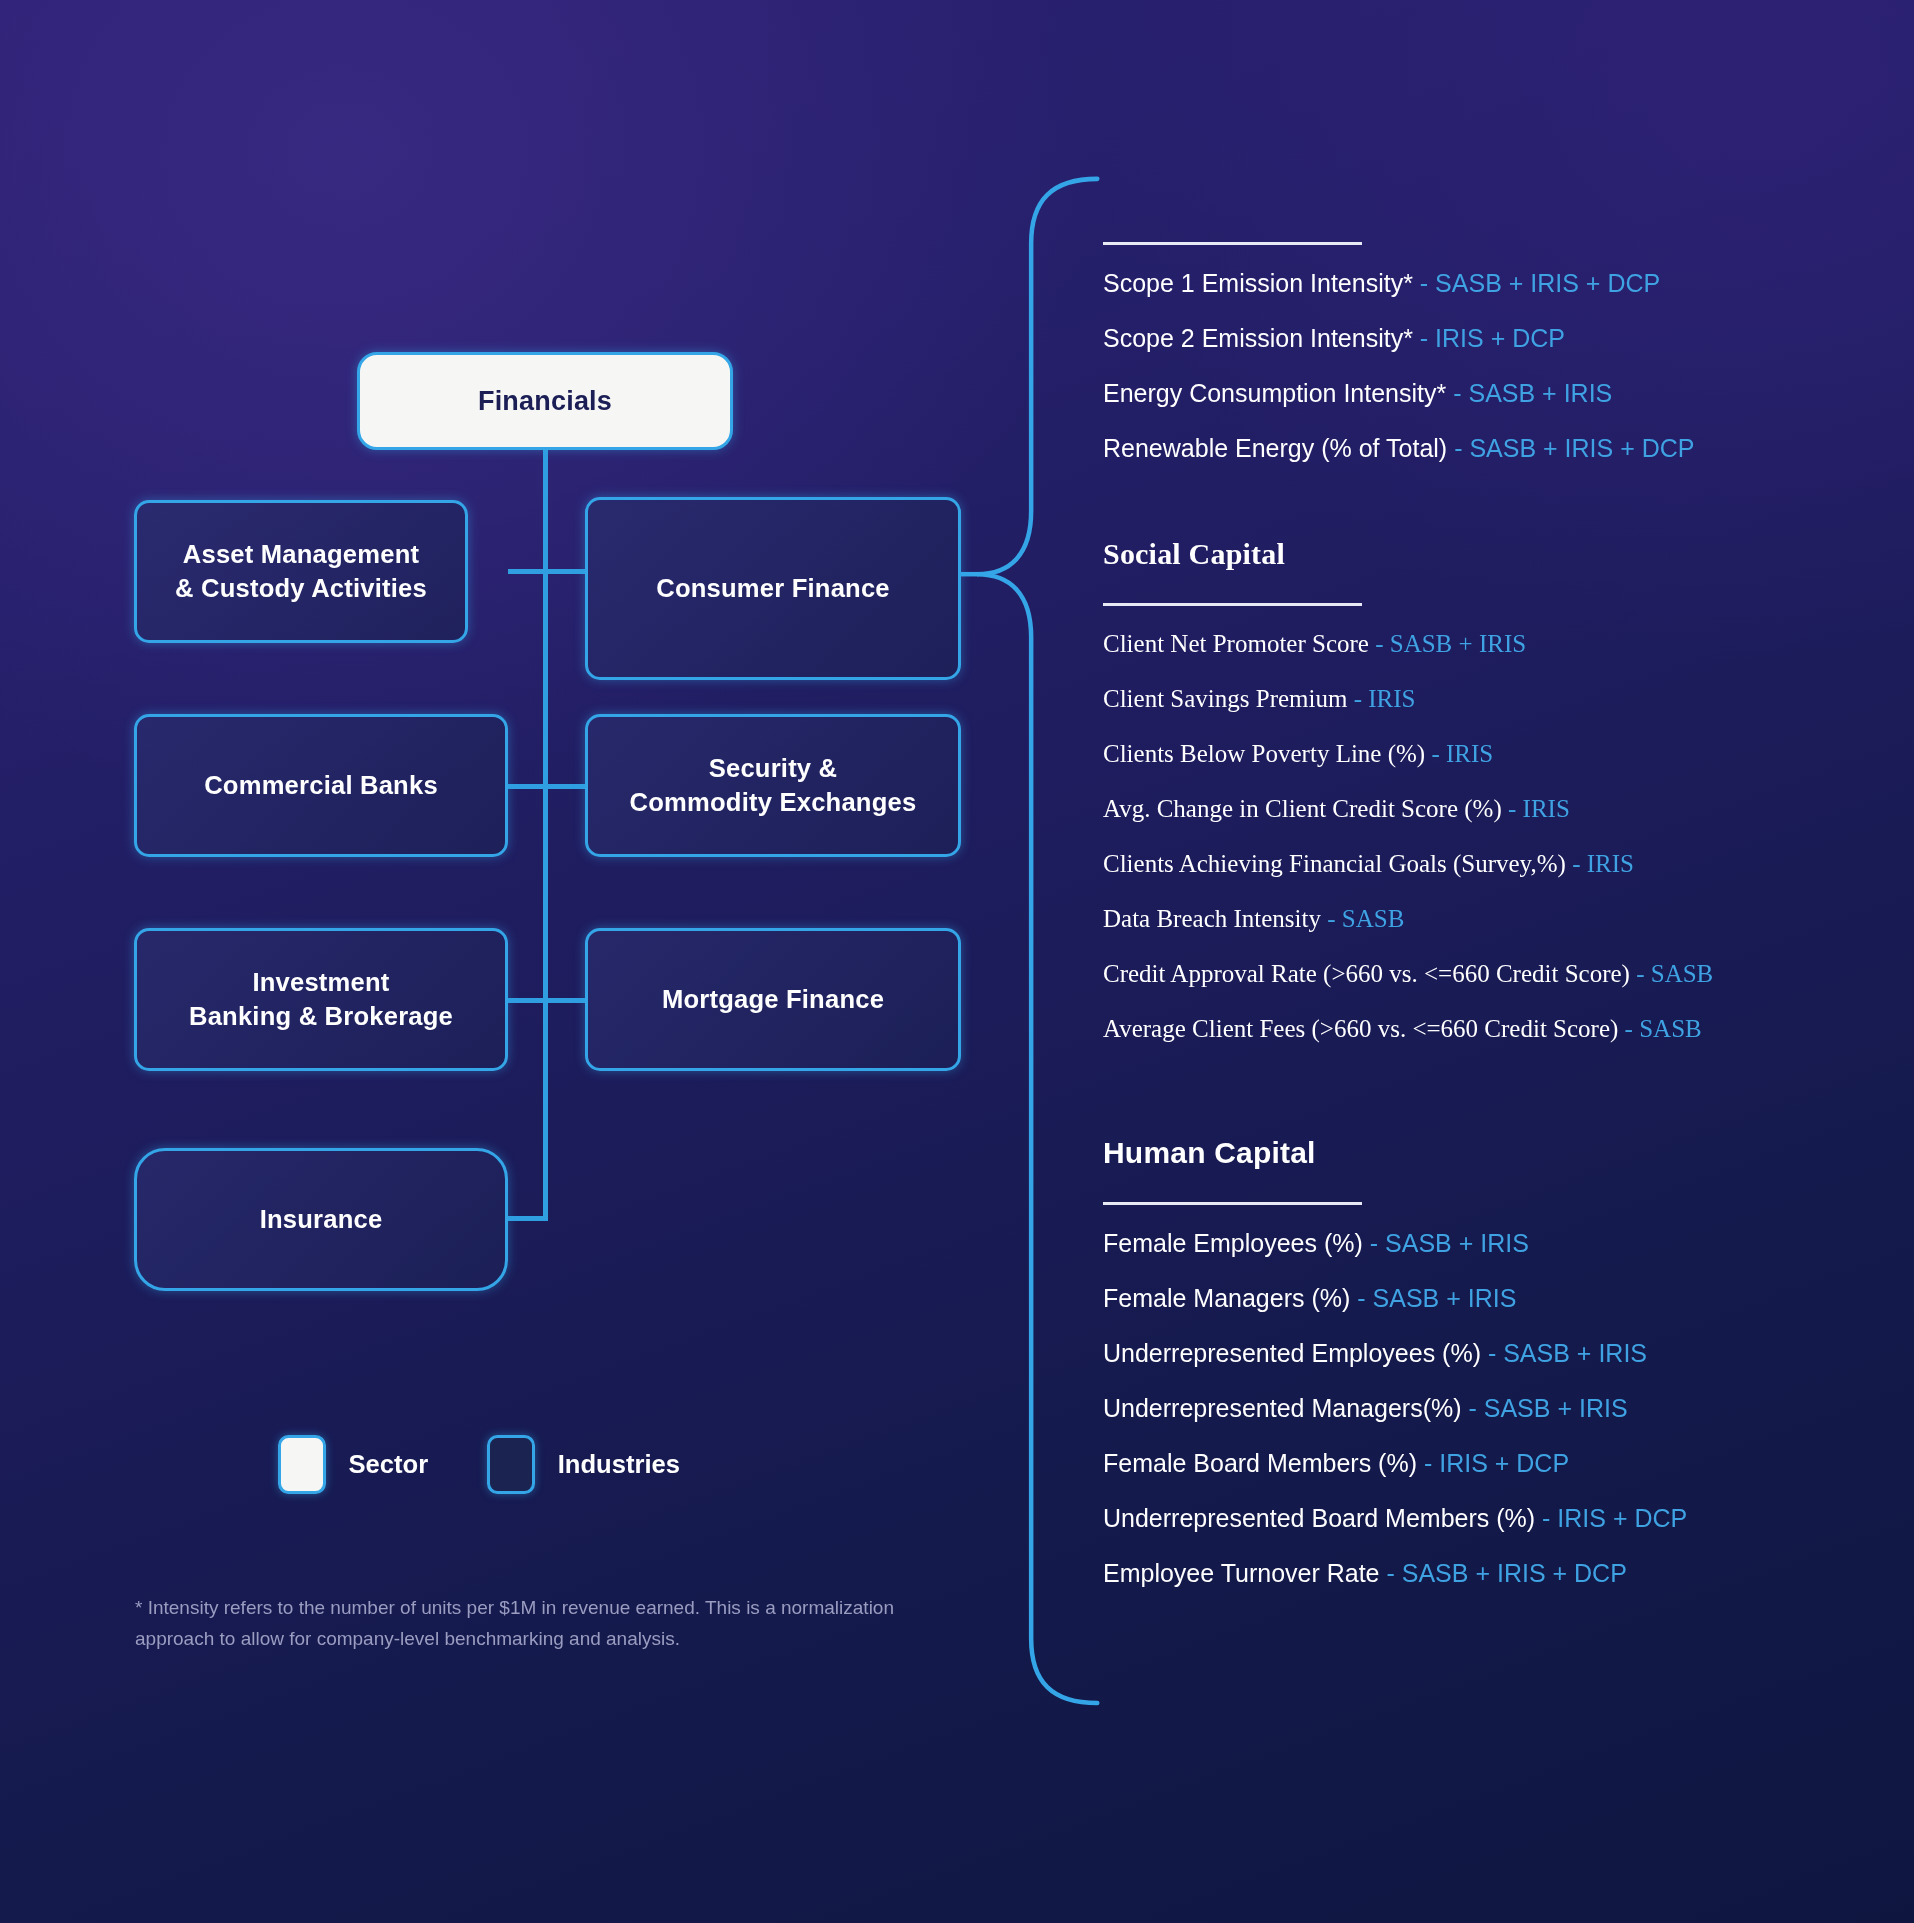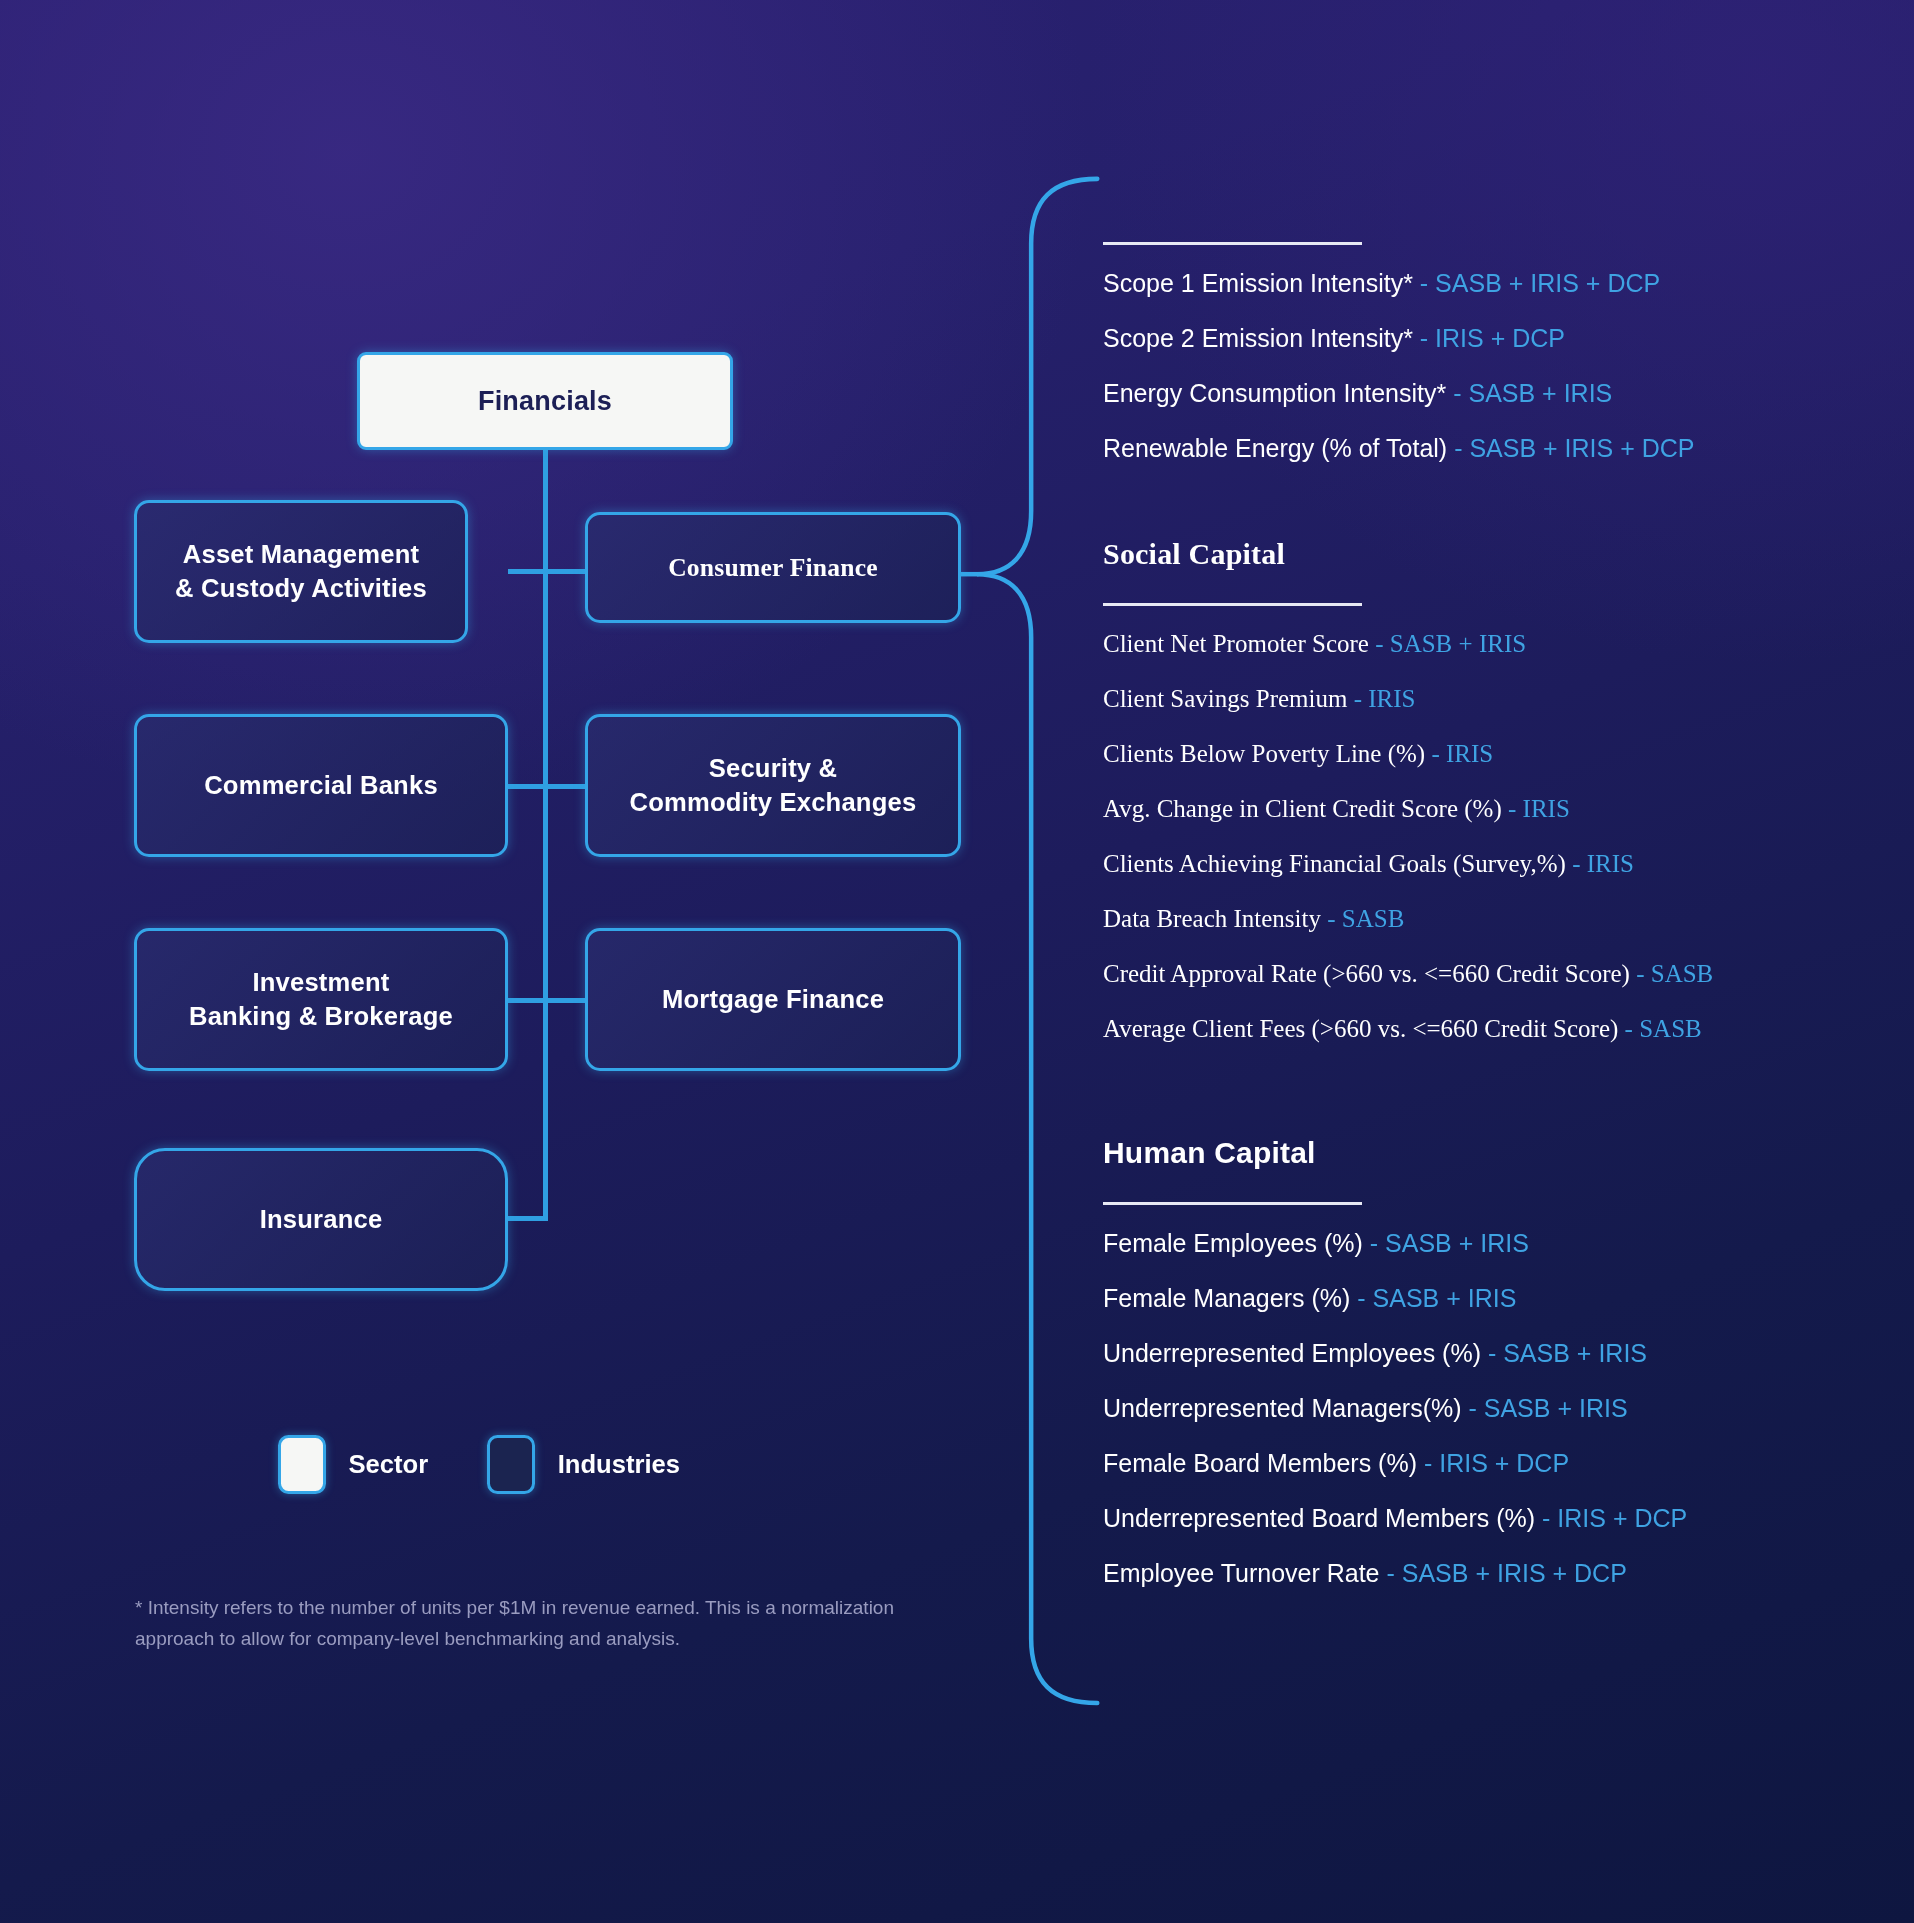--- a/index.html
+++ b/index.html
@@ -28,21 +28,21 @@
     display:flex; align-items:center; justify-content:center;
     text-align:center;
     font-weight:bold;
     letter-spacing:0.2px;
     box-shadow:0 0 10.5px rgba(52,166,232,0.42);
   }
   .node.sector {
     background:#f6f7f5;
     color:#1c1f56;
     font-size:27px;
-    border-radius:9px;
+    border-radius:20px;
   }
   .node.industry {
     background:linear-gradient(135deg, rgba(41,44,110,0.75) 0%, rgba(28,33,86,0.72) 100%);
     color:#ffffff;
     font-size:25.6px;
     line-height:1.32;
   }
 
   
   #legend { position:absolute; left:278px; top:1435px; display:flex; align-items:flex-end; gap:59px; }
@@ -97,21 +97,21 @@
   </svg>
 
   <div class="node sector" style="left:357px; top:352px; width:376px; height:98px;">
     <span>Financials</span>
   </div>
 
   <div class="node industry" style="left:134px; top:500px; width:334px; height:143px;">
     <span class="nl">Asset Management<br>&amp; Custody Activities</span>
   </div>
 
-  <div class="node industry" style="left:585px; top:512px; width:376px; height:111px;font-family:Liberation Serif, serif;">
+  <div class="node industry" style="left:585px; top:497px; width:376px; height:183px;">
     <span class="nl">Consumer Finance</span>
   </div>
 
   <div class="node industry" style="left:134px; top:714px; width:374px; height:143px;">
     <span class="nl">Commercial Banks</span>
   </div>
 
   <div class="node industry" style="left:585px; top:714px; width:376px; height:143px;">
     <span class="nl">Security &amp;<br>Commodity Exchanges</span>
   </div>

